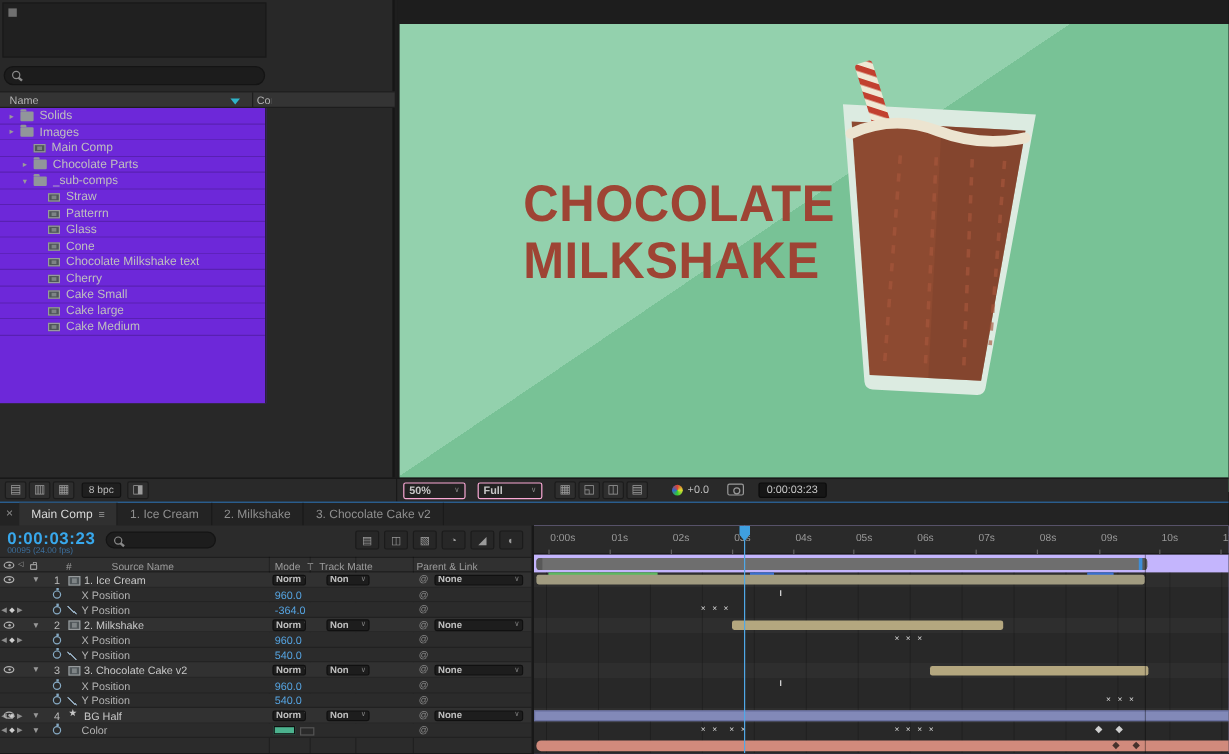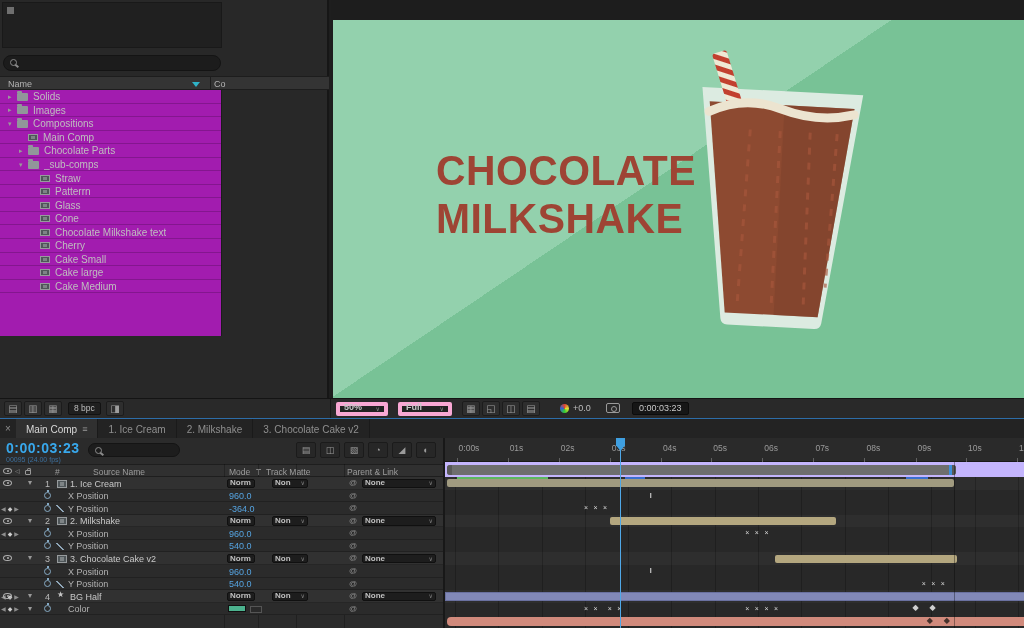--- a/index.html
+++ b/index.html
@@ -12,21 +12,21 @@
   #proj-preview{position:absolute;left:2px;top:2px;width:220px;height:46px;background:#202020;border:1px solid #191919}
   #proj-preview .mini-sq{position:absolute;left:4px;top:4px;width:7px;height:7px;background:#6f6f6f}
   #proj-search{position:absolute;left:3px;top:55px;width:218px;height:16px;background:#1c1c1c;border:1px solid #141414;border-radius:8px}
   .mag{position:absolute;left:6px;top:3px;width:7px;height:7px;border:1px solid #8a8a8a;border-radius:50%}
   .mag::after{content:"";position:absolute;width:4px;height:1.5px;background:#8a8a8a;right:-3px;bottom:-1px;transform:rotate(40deg)}
   #proj-header{position:absolute;left:0;top:76px;width:329px;height:14px;background:#343434;border-top:1px solid #1d1d1d;border-bottom:1px solid #1d1d1d;font-size:9px;color:#b3b3b3}
   #proj-header .hname{position:absolute;left:8px;top:2px}
   #proj-header .sortarrow{position:absolute;left:192px;top:5px;width:0;height:0;border-left:4px solid transparent;border-right:4px solid transparent;border-top:5px solid #2fb3c8}
   #proj-header .hdiv{position:absolute;left:210px;top:0;width:1px;height:14px;background:#1d1d1d}
   #proj-header .hcomment{position:absolute;left:214px;top:2px;width:12px;overflow:hidden;white-space:nowrap}
-  #proj-list{position:absolute;left:0;top:90px;width:222px;height:246px;background:#a21caf;border-right:1px solid #1c1c1c;overflow:hidden}
+  #proj-list{position:absolute;left:0;top:90px;width:222px;height:246px;background:#6d28d9;border-right:1px solid #1c1c1c;overflow:hidden}
   .pitem{display:flex;align-items:center;height:13.55px;font-size:10px;color:#bfbfbf;box-shadow:inset 0 -1px rgba(0,0,0,.18);cursor:default}
   .pitem[data-ind="0"]{padding-left:8px}
   .pitem[data-ind="1"]{padding-left:19px}
   .pitem[data-ind="2"]{padding-left:31px}
   .ptw{width:9px;flex:none;font-size:7px;color:#9a9a9a}
   .ptw::before{content:"▸"}
   .pitem[data-twirl="open"] .ptw::before{content:"▾"}
   .pitem[data-twirl="none"] .ptw{visibility:hidden}
   .pic{width:11px;height:8px;margin-right:5px;position:relative;flex:none}
   .pitem[data-icon="folder"] .pic{background:#91969a;border-radius:1px}
@@ -39,21 +39,21 @@
   #viewer{position:absolute;left:331px;top:0;width:693px;height:398px;background:#1d1d1d}
   #comp-canvas{position:absolute;left:2px;top:20px;width:691px;height:390px;overflow:hidden}
   #cm-title{position:absolute;left:103px;top:126px;font-size:43px;line-height:48px;font-weight:bold;letter-spacing:.5px;transform:scaleX(.95);transform-origin:left top;white-space:nowrap}
   #glass-svg{position:absolute;left:352px;top:32px;width:185px;height:282px;transform:rotate(3deg)}
 
   
   #toolstrip{position:absolute;left:0;top:398px;width:1024px;height:20px;background:#292929;border-top:1px solid #141414}
   #toolstrip .vsep{position:absolute;top:0;width:1px;height:20px;background:#191919}
   .tool-ic{position:absolute;top:2px;width:18px;height:15px;background:#2e2e2e;border:1px solid #1c1c1c;color:#9d9d9d;font-size:10px;line-height:13px;text-align:center;border-radius:2px}
   .chipbox{position:absolute;top:3px;height:13px;background:#1f1f1f;border:1px solid #121212;border-radius:2px;font-size:8.5px;color:#bdbdbd;line-height:11px;padding:0 5px}
-  .vdd{position:absolute;top:2.5px;height:14px;background:#222;border:4px solid #f9a8d4;border-radius:2px;display:flex;align-items:flex-end;justify-content:space-between;font-size:9px;color:#c6c6c6;padding:0 4px}
+  .vdd{position:absolute;top:2.5px;height:14px;background:#222;border:1px solid #f9a8d4;border-radius:2px;display:flex;align-items:center;justify-content:space-between;font-size:9px;color:#c6c6c6;padding:0 4px}
   .vdd::after{content:"∨";font-size:6px;color:#888;margin-left:3px}
   #exposure-wrap{position:absolute;left:560px;top:4px;display:flex;align-items:center;gap:4px;font-size:9px;color:#bdbdbd}
   #exposure-dot{width:9px;height:9px;border-radius:50%;background:conic-gradient(#d43,#dd3,#3c3,#36c,#d43)}
   #camera-ic{position:absolute;left:606px;top:4px;width:14px;height:10px;border:1px solid #9a9a9a;border-radius:2px}
   #camera-ic::after{content:"";position:absolute;left:4px;top:2px;width:4px;height:4px;border:1px solid #9a9a9a;border-radius:50%}
   #vw-timecode{position:absolute;left:632px;top:3px;height:13px;background:#161616;border:1px solid #0c0c0c;border-radius:2px;font-size:9px;color:#c8c8c8;line-height:11px;padding:0 6px}
 
   
   #tabsrow{position:absolute;left:0;top:418px;width:1024px;height:20px;background:#232323;border-top:1px solid #2d6da8}
   #tabs-close{position:absolute;left:5px;top:4px;font-size:10px;color:#8d8d8d}
@@ -173,25 +173,20 @@
     <div class="pitem" data-icon="folder" data-twirl="closed" data-ind="0">
           <span class="ptw"></span>
           <span class="pic"></span>
           <span class="plabel">Solids</span>
         </div>
         <div class="pitem" data-icon="folder" data-twirl="closed" data-ind="0">
           <span class="ptw"></span>
           <span class="pic"></span>
           <span class="plabel">Images</span>
         </div>
-        <div class="pitem" data-icon="folder" data-twirl="open" data-ind="0">
-          <span class="ptw"></span>
-          <span class="pic"></span>
-          <span class="plabel">Compositions</span>
-        </div>
         <div class="pitem" data-icon="comp" data-twirl="none" data-ind="1">
           <span class="ptw"></span>
           <span class="pic"></span>
           <span class="plabel">Main Comp</span>
         </div>
         <div class="pitem" data-icon="folder" data-twirl="closed" data-ind="1">
           <span class="ptw"></span>
           <span class="pic"></span>
           <span class="plabel">Chocolate Parts</span>
         </div>

